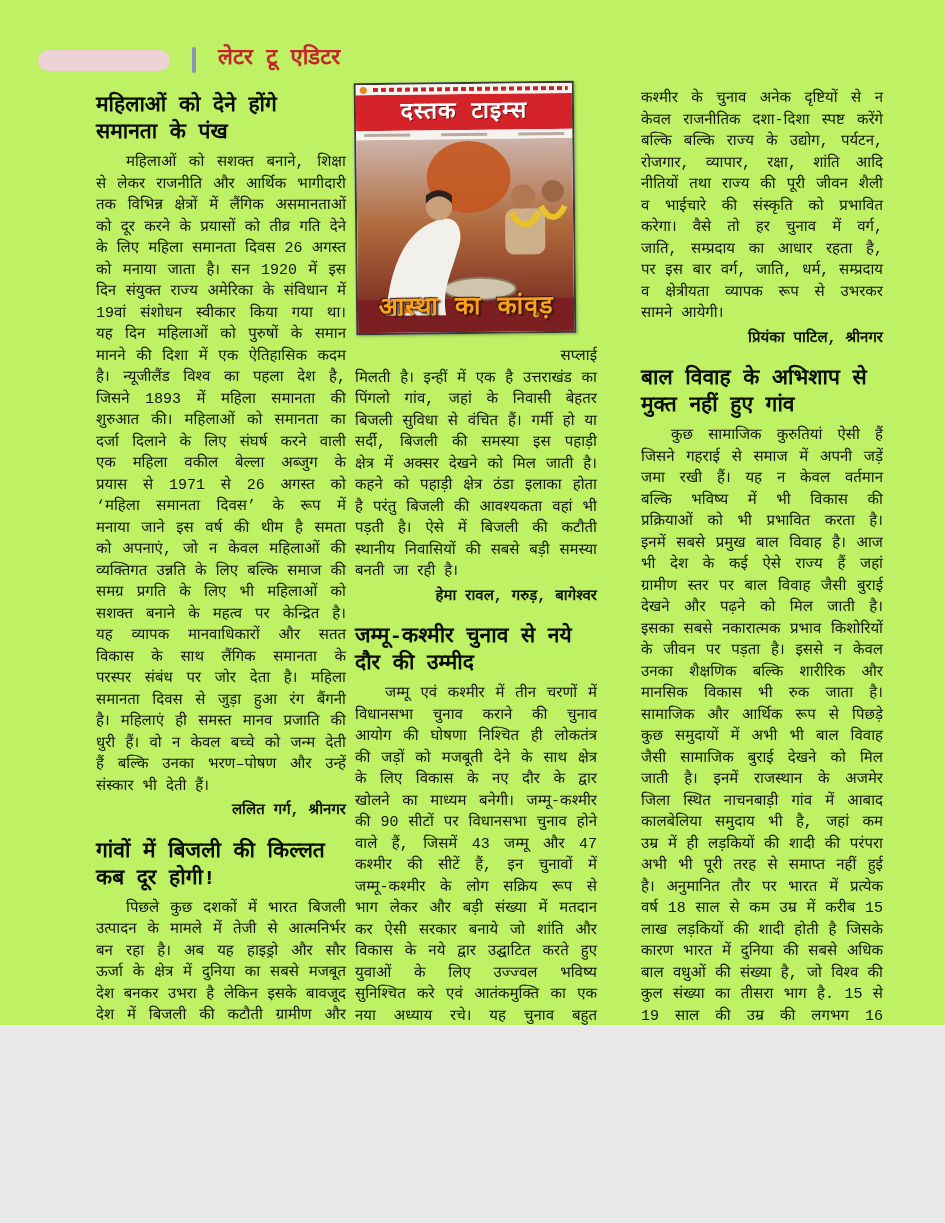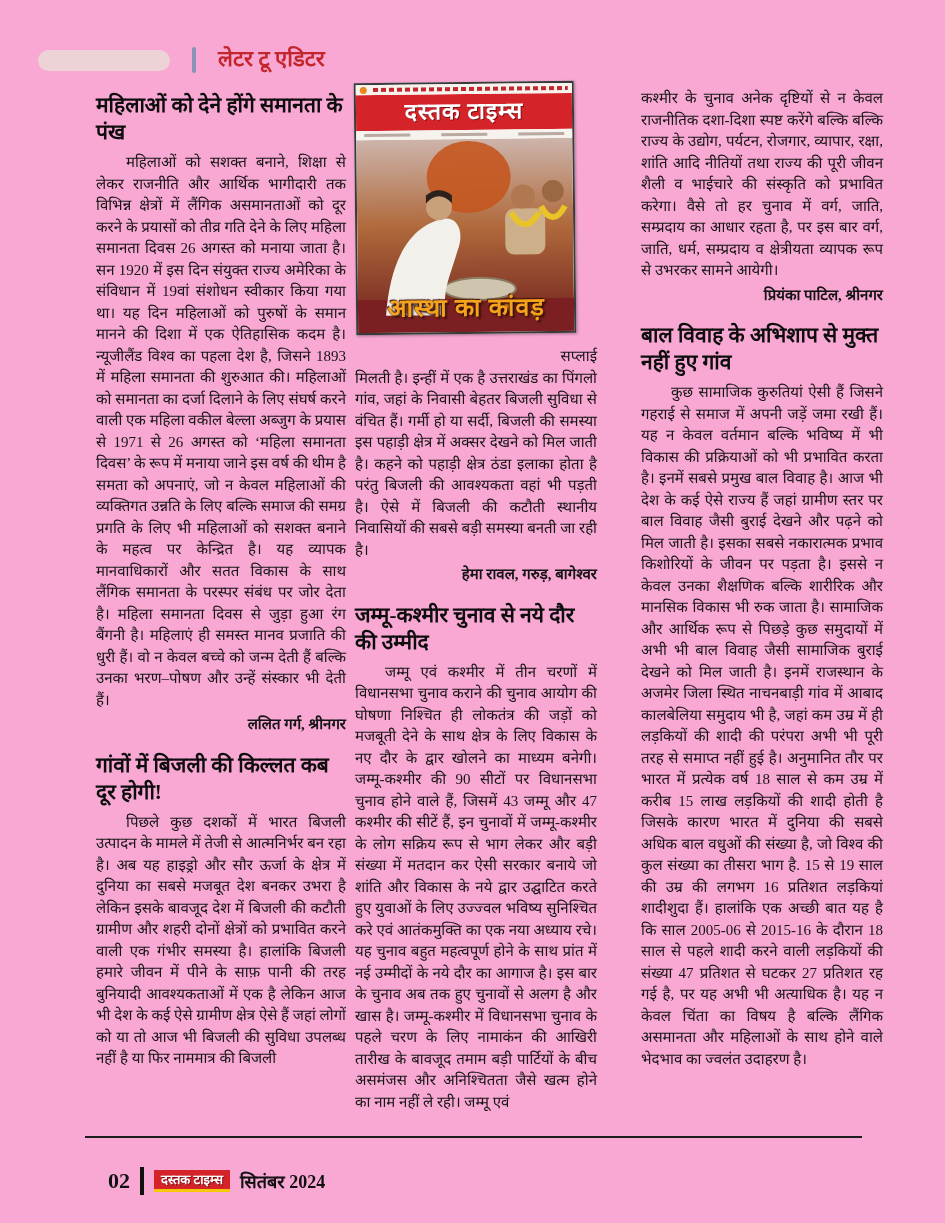--- a/index.html
+++ b/index.html
@@ -1,18 +1,18 @@
 <!DOCTYPE html>
 <html><head>
 <meta charset="utf-8">
 <style>
   html,body{margin:0;padding:0;background:#e9e9e9;}
   .page{
-    position:relative;width:945px;height:1223px;background:#f9a8d4;
-    font-family:Liberation Serif, serif;color:#141414;overflow:hidden;
+    position:relative;width:945px;height:1025px;background:#bef264;
+    font-family:Liberation Mono, monospace;color:#141414;overflow:hidden;
     margin:0 auto;
   }
   
   .hdr{position:absolute;top:44px;left:38px;width:560px;height:32px;}
   .hdr-pill{position:absolute;left:0;top:6px;width:132px;height:21px;border-radius:11px;background:#eed3d6;}
   .hdr-sep{position:absolute;left:154px;top:3px;width:4px;height:26px;background:#8a93b8;border-radius:2px;}
   .hdr-title{position:absolute;left:180px;top:0;margin:0;font-size:22px;line-height:30px;font-weight:700;color:#c3272d;white-space:nowrap;}
   
   .col{position:absolute;width:250px;font-size:15px;line-height:21.5px;text-align:justify;}
   .col1{left:96px;top:92px;}

